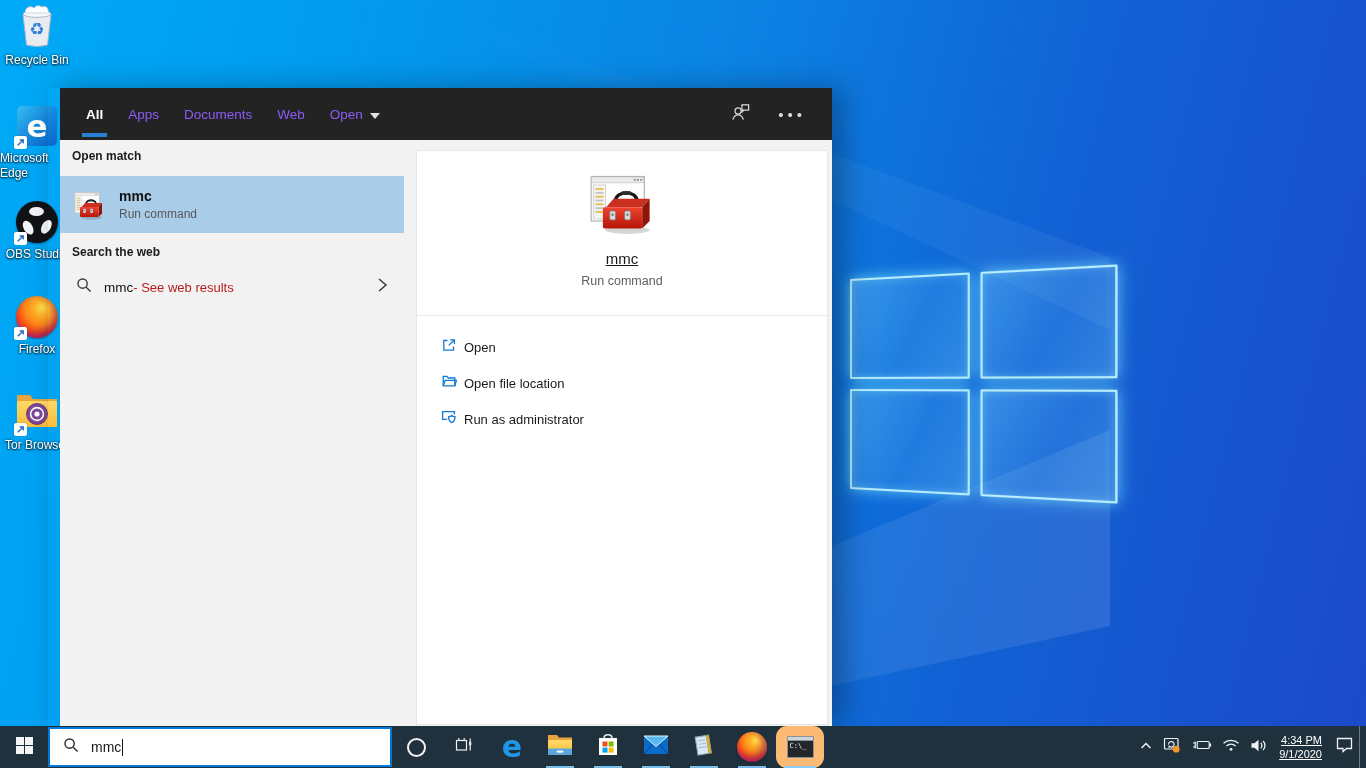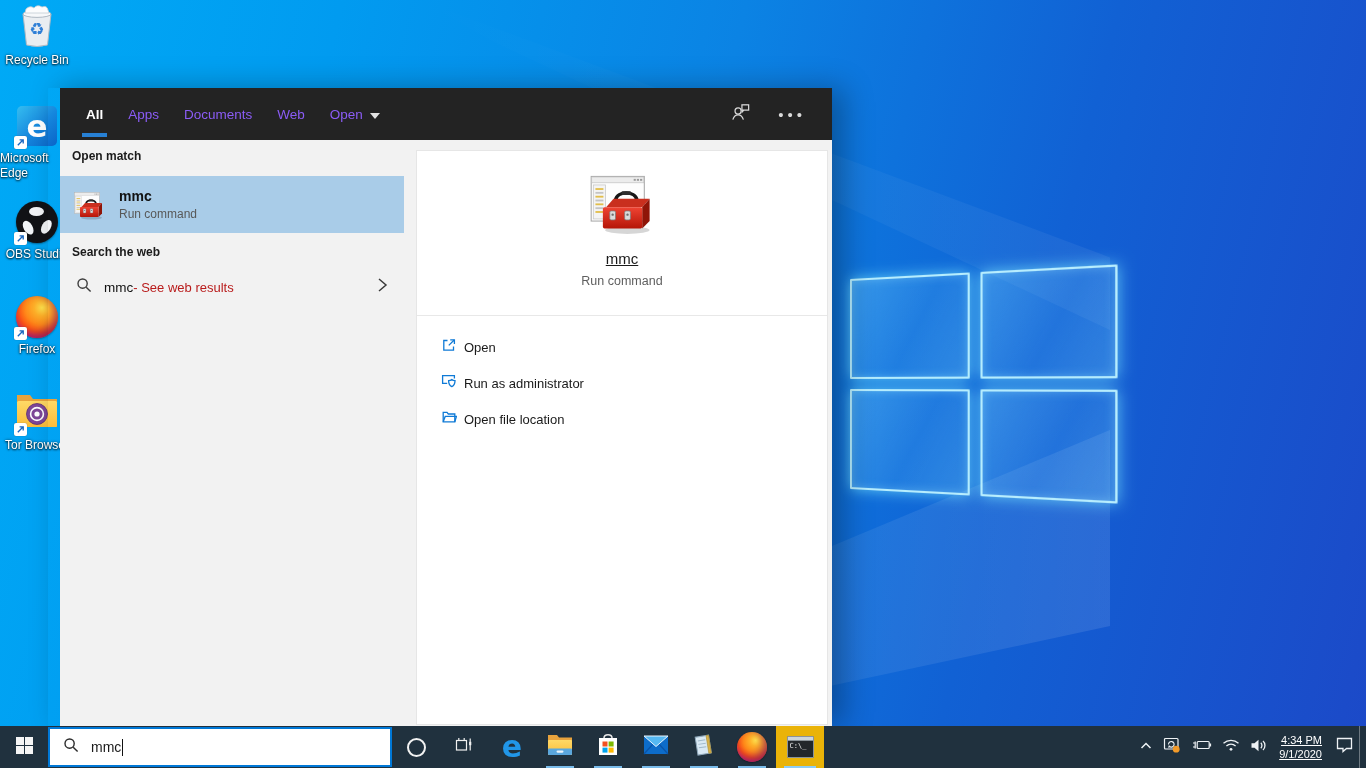--- a/index.html
+++ b/index.html
@@ -87,21 +87,21 @@
   .pv-action { display:flex; align-items:center; gap:7px; padding:8px 0; cursor:pointer; }
   .pv-action-label { font-size:13px; color:#1a1a1a; }
 
   
   .taskbar { position:absolute; left:0; bottom:0; width:1366px; height:42px; background:#20313e;
     display:flex; align-items:center; z-index:10; }
   .tb-btn { width:48px; height:42px; flex:none; display:flex; align-items:center;
     justify-content:center; position:relative; cursor:pointer; }
   .tb-btn.running::after { content:""; position:absolute; left:10px; right:10px; bottom:0;
     height:2px; background:#79bbea; }
-  .tb-btn.active-app { background:#eab308; }
+  .tb-btn.active-app { background:#fdba74;border-radius:11px; }
   .tb-btn.active-app::after { background:#8ecdf5; left:8px; right:8px; }
   .tb-search { width:344px; height:40px; flex:none; margin:1px 0; background:#fff;
     border:2px solid #0078d7; display:flex; align-items:center; cursor:text; }
   .tb-search .mag { margin-left:13px; flex:none; }
   .tb-search-text { margin-left:12px; font-size:14px; color:#1a1a1a; }
   .caret { width:1px; height:17px; background:#111; margin-left:1px; animation:blink 1.1s steps(1) infinite; }
   @keyframes blink { 50% { opacity:0; } }
   .cortana-ring { width:19px; height:19px; border:2.2px solid #f2f2f2; border-radius:50%; }
   .edge-e { color:#2196e8; font-weight:bold; font-size:30px; line-height:1; font-family:"DejaVu Sans",sans-serif; }
   .cmd-icon { width:27px; height:22px; background:#23272b; border:1px solid #8b9399; border-radius:1px; }
@@ -333,34 +333,34 @@
                 <path d="M6.5,3.5 H2.8 V13.2 H12.5 V9.5"></path>
                 <polyline points="9.2,2.8 13.4,2.8 13.4,7"></polyline>
                 <line x1="13.2" y1="3" x2="7.8" y2="8.4"></line>
               </svg>
             </span>
             <span class="pv-action-label">Open</span>
           </div>
           <div class="pv-action">
             <span>
               <svg width="16" height="16" viewBox="0 0 16 16" fill="none" stroke="#0f7ad6" stroke-width="1.3">
+                <path d="M2.2,3.4 H6 L7.3,5 H13.8 V12.8 H2.2 Z"></path>
+                <path d="M2.2,12.8 L4.2,7.4 H15.4 L13.8,12.8"></path>
+              </svg>
+            </span>
+            <span class="pv-action-label">Open file location</span>
+          </div>
+          <div class="pv-action">
+            <span>
+              <svg width="16" height="16" viewBox="0 0 16 16" fill="none" stroke="#0f7ad6" stroke-width="1.3">
                 <path d="M13.4,5.4 V2.6 H1.6 V10.4 H6.2"></path>
                 <path d="M10.8,6.6 C11.7,7.4 12.8,7.7 14,7.7 C14,10.6 13,12.5 10.8,13.6 C8.6,12.5 7.6,10.6 7.6,7.7 C8.8,7.7 9.9,7.4 10.8,6.6 Z"></path>
               </svg>
             </span>
             <span class="pv-action-label">Run as administrator</span>
-          </div>
-          <div class="pv-action">
-            <span>
-              <svg width="16" height="16" viewBox="0 0 16 16" fill="none" stroke="#0f7ad6" stroke-width="1.3">
-                <path d="M2.2,3.4 H6 L7.3,5 H13.8 V12.8 H2.2 Z"></path>
-                <path d="M2.2,12.8 L4.2,7.4 H15.4 L13.8,12.8"></path>
-              </svg>
-            </span>
-            <span class="pv-action-label">Open file location</span>
           </div>
         </div>
       </div>
     </div>
   </div>
 
   <div class="taskbar">
     <div class="tb-btn">
       <span>
         <svg width="17" height="17" viewBox="0 0 17 17">

